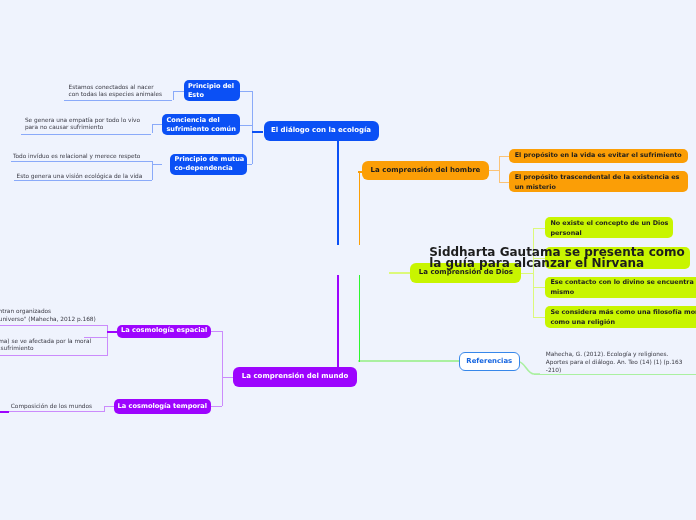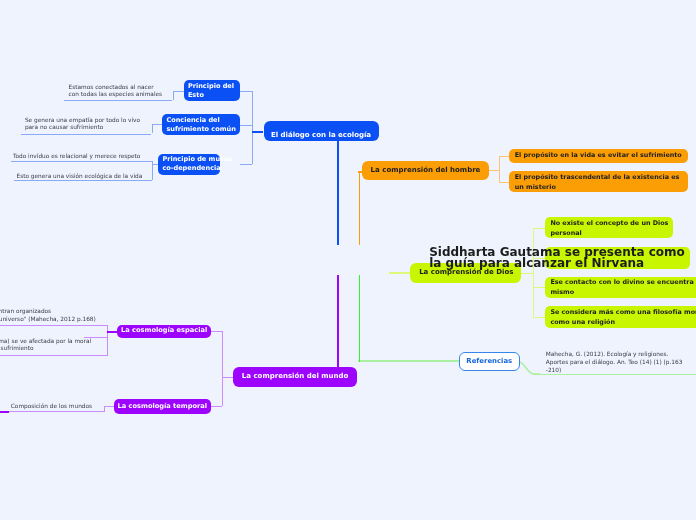--- a/index.html
+++ b/index.html
@@ -15,27 +15,27 @@
   .nodeL{justify-content:flex-start;text-align:left;}
   .leaf{position:absolute;box-sizing:border-box;font-size:6.1px;line-height:8.2px;
         font-family:"DejaVu Sans",sans-serif;
         color:#3a3a44;white-space:pre;z-index:4;}
   .ln{position:absolute;z-index:1;}
 </style>
 </head>
 <body>
 
 <div id="map">
-<div class="node" style="left:263.5px;top:120.5px;width:115px;height:20.5px;background:#0b50f5;color:#fff;font-size:7px;line-height:9.6px;border-radius:6px;padding:0 8px;z-index:6;align-items:flex-end;"><span>El diálogo con la ecología</span></div>
+<div class="node" style="left:263.5px;top:120.5px;width:115px;height:20.5px;background:#0b50f5;color:#fff;font-size:7px;line-height:9.6px;border-radius:6px;padding:0 8px;z-index:6;"><span>El diálogo con la ecología</span></div>
 <div class="ln" style="left:337.2px;top:141px;width:1.7px;height:103.6px;background:#0b50f5;z-index:4;"></div>
 <div class="node nodeL" style="left:183.5px;top:79.9px;width:56px;height:21.5px;background:#0b50f5;color:#fff;font-size:6.55px;line-height:9.0px;border-radius:5px;padding:0 4.4px;z-index:6;"><span>Principio del
 Esto</span></div>
 <div class="node nodeL" style="left:162px;top:113.9px;width:77.5px;height:21.5px;background:#0b50f5;color:#fff;font-size:6.55px;line-height:9.0px;border-radius:5px;padding:0 4.4px;z-index:6;"><span>Conciencia del
 sufrimiento común</span></div>
-<div class="node nodeL" style="left:158px;top:153.5px;width:62px;height:21.5px;background:#0b50f5;color:#fff;font-size:6.55px;line-height:9.0px;border-radius:5px;padding:0 4.4px;z-index:6;"><span>Principio de mutua
+<div class="node nodeL" style="left:170px;top:153.5px;width:77px;height:21.5px;background:#0b50f5;color:#fff;font-size:6.55px;line-height:9.0px;border-radius:5px;padding:0 4.4px;z-index:6;"><span>Principio de mutua
 co-dependencia</span></div>
 <div class="ln" style="left:251.7px;top:90.6px;width:1px;height:73.8px;background:#8aaaf9;z-index:2;"></div>
 <div class="ln" style="left:239.5px;top:90.6px;width:12.2px;height:1px;background:#8aaaf9;z-index:2;"></div>
 <div class="ln" style="left:239.5px;top:124.6px;width:12.2px;height:1px;background:#8aaaf9;z-index:2;"></div>
 <div class="ln" style="left:239.5px;top:164.2px;width:12.2px;height:1px;background:#8aaaf9;z-index:2;"></div>
 <div class="ln" style="left:251.7px;top:130.6px;width:11.8px;height:2px;background:#0b50f5;z-index:2;"></div>
 <div class="leaf" style="left:64.6px;top:83.6px;width:110px;font-size:5.8px;line-height:7.7px;padding-left:4px;z-index:4;text-align:left;"><span>Estamos conectados al nacer
 con todas las especies animales</span></div>
 <div class="ln" style="left:64.1px;top:100.2px;width:108.4px;height:1px;background:#8aaaf9;z-index:2;"></div>
 <div class="ln" style="left:172.5px;top:91.3px;width:1px;height:9px;background:#8aaaf9;z-index:2;"></div>
@@ -54,21 +54,21 @@
 <div class="node" style="left:362px;top:161.4px;width:127px;height:19px;background:#fb9e06;color:#1d1d1d;font-size:7px;line-height:9.6px;border-radius:6px;padding:0 8px;z-index:6;"><span>La comprensión del hombre</span></div>
 <div class="ln" style="left:358.5px;top:170.8px;width:1.7px;height:73.9px;background:#fb9e06;z-index:4;"></div>
 <div class="ln" style="left:358.3px;top:170.8px;width:5px;height:2px;background:#fb9e06;z-index:3;"></div>
 <div class="node nodeL" style="left:509.3px;top:171.2px;width:179px;height:21.3px;background:#fb9e06;color:#1d1d1d;font-size:6.4px;line-height:10.2px;border-radius:5px;padding:0 5.4px;z-index:6;"><span>El propósito trascendental de la existencia es
 un misterio</span></div>
 <div class="node nodeL" style="left:509.3px;top:149px;width:179px;height:13.8px;background:#fb9e06;color:#1d1d1d;font-size:6.4px;line-height:9.6px;border-radius:5px;padding:0 5.4px;z-index:6;"><span>El propósito en la vida es evitar el sufrimiento</span></div>
 <div class="ln" style="left:499.3px;top:156px;width:1px;height:25.5px;background:#fbc377;z-index:2;"></div>
 <div class="ln" style="left:499.3px;top:156px;width:12px;height:1px;background:#fbc377;z-index:2;"></div>
 <div class="ln" style="left:499.3px;top:181.5px;width:12px;height:1px;background:#fbc377;z-index:2;"></div>
 <div class="ln" style="left:489px;top:170.4px;width:10.3px;height:1px;background:#fbc377;z-index:2;"></div>
-<div class="node" style="left:410.4px;top:262.5px;width:111px;height:20.7px;background:#c8f500;color:#1d1d1d;font-size:7px;line-height:9.6px;border-radius:6px;padding:0 8px;z-index:6;justify-content:flex-end;"><span>La comprensión de Dios</span></div>
+<div class="node" style="left:410.4px;top:262.5px;width:111px;height:20.7px;background:#c8f500;color:#1d1d1d;font-size:7px;line-height:9.6px;border-radius:6px;padding:0 8px;z-index:6;"><span>La comprensión de Dios</span></div>
 <div class="ln" style="left:389px;top:271.8px;width:21.4px;height:2.2px;background:#dcf97a;z-index:3;"></div>
 <div class="node nodeL" style="left:545px;top:217.3px;width:127.8px;height:21.0px;background:#c8f500;color:#1d1d1d;font-size:6.4px;line-height:10.2px;border-radius:5px;padding:0 5.4px;z-index:6;"><span>No existe el concepto de un Dios
 personal</span></div>
 <div class="node nodeL" style="left:545px;top:247.1px;width:145.2px;height:21.8px;background:#c8f500;color:#1d1d1d;font-size:12px;line-height:11px;border-radius:5px;padding:0 5.4px;z-index:6;justify-content:flex-end;"><span>Siddharta Gautama se presenta como
 la guía para alcanzar el Nirvana</span></div>
 <div class="node nodeL" style="left:545px;top:276.5px;width:160px;height:21.8px;background:#c8f500;color:#1d1d1d;font-size:6.4px;line-height:10.2px;border-radius:5px;padding:0 5.4px;z-index:6;"><span>Ese contacto con lo divino se encuentra en uno
 mismo</span></div>
 <div class="node nodeL" style="left:545px;top:306.1px;width:162px;height:21.5px;background:#c8f500;color:#1d1d1d;font-size:6.4px;line-height:10.2px;border-radius:5px;padding:0 5.4px;z-index:6;"><span>Se considera más como una filosofía moral que
 como una religión</span></div>
 <div class="ln" style="left:533px;top:227.8px;width:1px;height:89.1px;background:#dcf97a;z-index:2;"></div>

